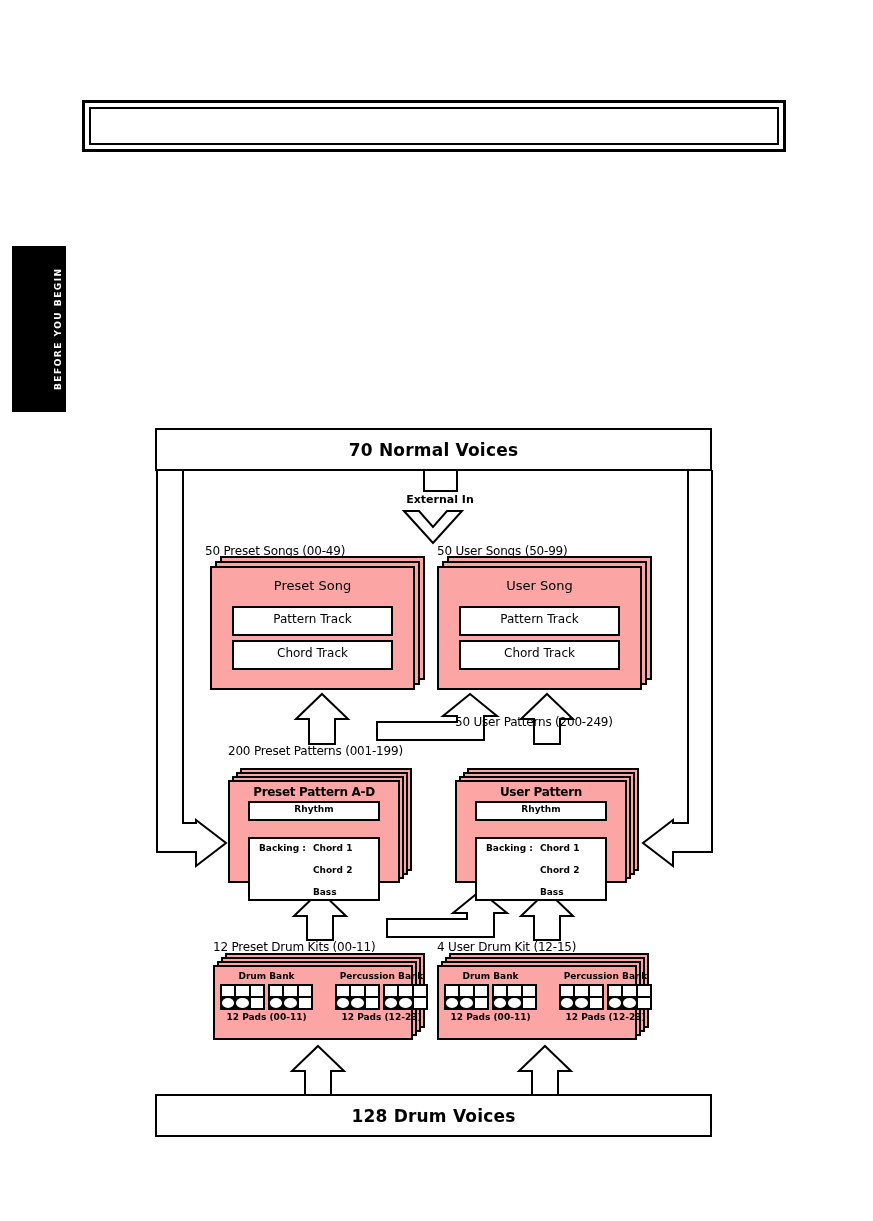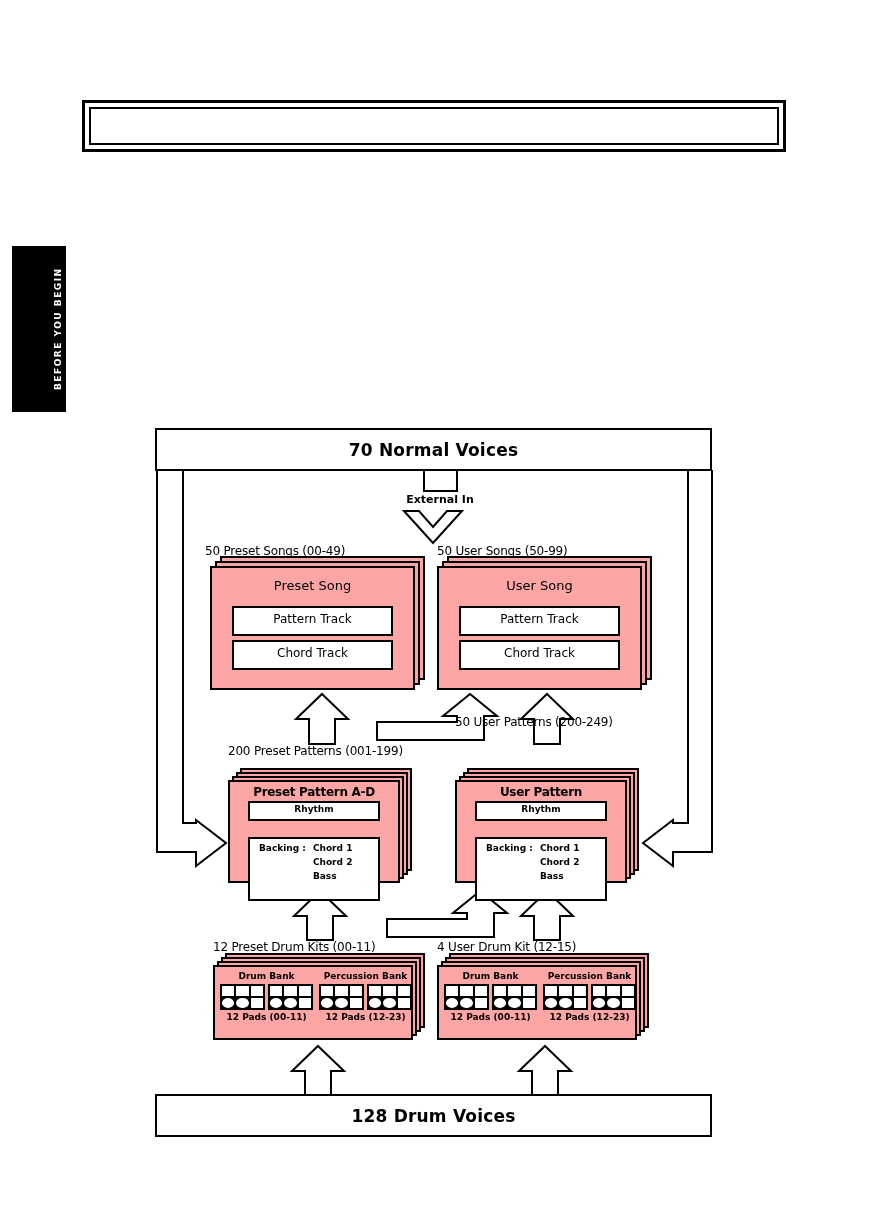--- a/index.html
+++ b/index.html
@@ -43,24 +43,24 @@
   .track-box.t1{margin-top:13px;}
   .track-box.t2{margin-top:4px;}
 
   
   .pattern-card{width:172px;height:103px;text-align:center;padding-top:3px;}
   .pattern-title{font-size:12px;font-weight:bold;letter-spacing:-0.3px;}
   .rhythm-box{margin:2px 18px 16px;border:2px solid #000;height:16px;line-height:12px;font-size:9px;font-weight:bold;background:#fff;}
   .backing-box{margin:5px 18px 0;border:2px solid #000;height:48px;background:#fff;
     display:flex;text-align:left;font-size:9px;font-weight:bold;padding:4px 0 8px 9px;}
   .backing-label{margin-right:7px;}
-  .backing-parts{display:flex;flex-direction:column;gap:4px;}
-
-  
-  .kit-card{width:200px;height:75px;display:flex;gap:6px;padding:4px 5px 0;}
+  .backing-parts{display:flex;flex-direction:column;gap:12px;}
+
+  
+  .kit-card{width:200px;height:75px;display:flex;gap:22px;padding:4px 5px 0;}
   .bank{flex:1;display:flex;flex-direction:column;align-items:center;}
   .bank-name{font-size:9px;font-weight:bold;white-space:nowrap;}
   .blocks{display:flex;gap:3px;margin:3px 0 2px;}
   .pad-block{background:#000;display:grid;grid-template-columns:repeat(3,1fr);grid-template-rows:repeat(2,1fr);gap:2px;padding:2px;width:45px;height:26px;box-sizing:border-box;}
   .pad-cell{background:#fff;}
   .pad-cell.round{border-radius:50%;}
   .bank-caption{font-size:9px;font-weight:bold;white-space:nowrap;}
 
   svg{position:absolute;left:0;top:0;}
   .shape{fill:#fff;stroke:#000;stroke-width:2;}

